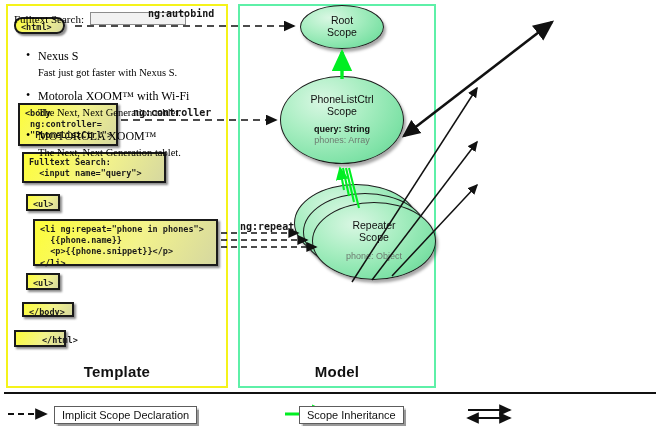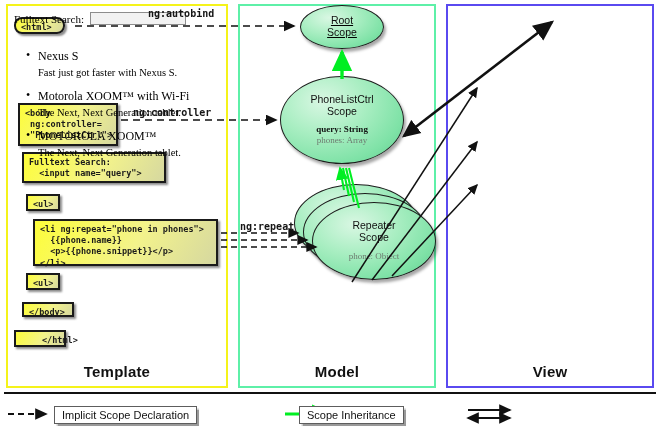--- a/index.html
+++ b/index.html
@@ -24,21 +24,21 @@
     padding:3px 5px;white-space:pre;font-weight:700;}
 
   
   .ellipse{position:absolute;box-sizing:border-box;border:1.6px solid #1d1d1d;
     border-radius:50%;
     background:radial-gradient(ellipse at 34% 28%, #d9f7e3 0%, #a9eec2 38%, #7fe2a7 72%, #5ec98c 100%);
     box-shadow:2px 3px 3px rgba(0,0,0,.35);
     display:flex;flex-direction:column;align-items:center;justify-content:center;
     text-align:center;}
   .ell-title{font-size:10.5px;line-height:1.12;color:#101010;font-family:"Liberation Sans",sans-serif;}
-  .ell-props{margin-top:7px;font-family:Liberation Serif, serif;font-size:9px;line-height:1.22;}
+  .ell-props{margin-top:7px;font-family:Liberation Sans, sans-serif;font-size:9px;line-height:1.22;}
   .prop-strong{font-weight:700;color:#111;}
   .prop-dim{color:#6d7b70;}
 
   
   #view-inner{position:absolute;left:10px;top:8px;width:188px;
     font-family:"Liberation Serif","DejaVu Serif",serif;color:#000;}
   .view-srch-row{display:flex;align-items:center;gap:6px;font-size:11px;margin:4px 0 0 4px;}
   .view-input{width:96px;height:13px;border:1px solid #8d8d8d;background:#f2f2f2;box-sizing:border-box;}
   .view-list{margin:24px 0 0 0;padding:0;list-style:none;}
   .view-li{margin:0 0 4px 0;}
@@ -62,23 +62,20 @@
 <body>
 
 <div id="stage">
 
   <div class="panel" id="panel-template">
     <div class="panel-label">Template</div>
   </div>
   <div class="panel" id="panel-model">
     <div class="panel-label">Model</div>
   </div>
-  <div class="panel" id="panel-view">
-    <div class="panel-label">View</div>
-  </div>
 
   <div class="codebox" style="left:14px;top:17px;width:51px;height:17px;padding-top:3px;border-radius:8px;">&lt;html&gt;</div>
 
   <div class="codebox" style="left:18px;top:103px;width:100px;height:43px;">&lt;body
  ng:controller=
  "PhoneListCtrl"&gt;</div>
 
   <div class="codebox" style="left:22px;top:152px;width:144px;height:31px;">Fulltext Search:
   &lt;input name="query"&gt;</div>
 
@@ -88,21 +85,21 @@
   {{phone.name}}
   &lt;p&gt;{{phone.snippet}}&lt;/p&gt;
 &lt;/li&gt;</div>
 
   <div class="codebox" style="left:26px;top:273px;width:34px;height:17px;">&lt;ul&gt;</div>
 
   <div class="codebox" style="left:22px;top:302px;width:52px;height:15px;">&lt;/body&gt;</div>
 
   <div class="codebox" style="left:14px;top:330px;width:52px;height:17px;padding-left:26px;">&lt;/html&gt;</div>
 
-  <div class="ellipse" style="left:300px;top:5px;width:84px;height:44px;text-decoration:underline;">
+  <div class="ellipse" style="left:300px;top:5px;width:84px;height:44px;">
     <div class="ell-title">
       <span>Root</span><br>
       <span>Scope</span>
     </div>
   </div>
 
   <div class="ellipse" style="left:280px;top:76px;width:124px;height:88px;">
     <div class="ell-title">
       <span>PhoneListCtrl</span><br>
       <span>Scope</span>

